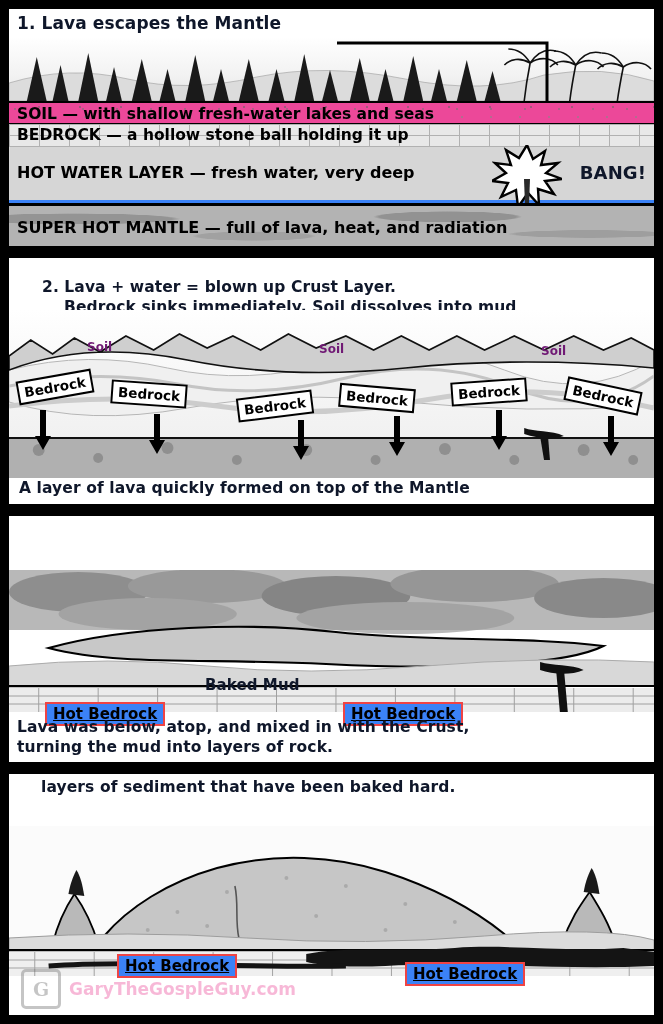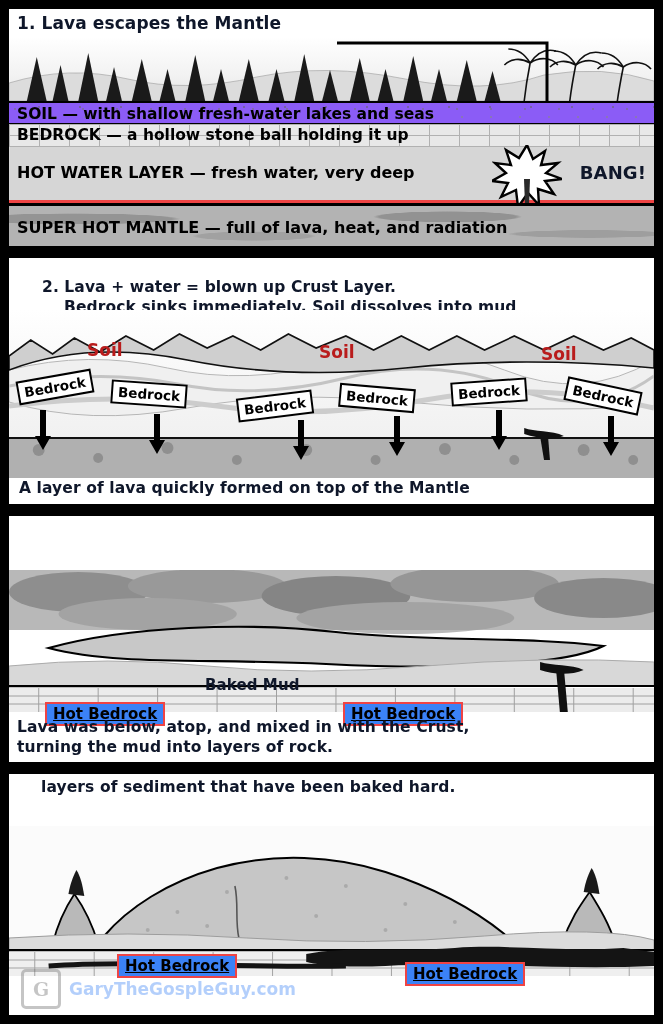--- a/index.html
+++ b/index.html
@@ -75,21 +75,21 @@
     position: absolute;
     left: 8px;
     font-size: 15.5px;
     font-weight: 600;
     color: #000;
     white-space: nowrap;
   }
 
   #soil-band {
     top: 92px; height: 23px;
-    background: #8b5cf6;
+    background: #ec4899;
     border-top: 2px solid #000;
     border-bottom: 1px solid #000;
   }
   #soil-band .tex {
     position:absolute; inset:0;
     background:
       radial-gradient(circle at 6px 6px, #777 1.1px, transparent 1.4px),
       radial-gradient(circle at 18px 14px, #888 1px, transparent 1.3px),
       radial-gradient(circle at 30px 4px, #666 0.9px, transparent 1.2px);
     background-size: 34px 20px, 29px 18px, 41px 22px;
@@ -108,21 +108,21 @@
       linear-gradient(to right, #9a9a9a 1px, transparent 1px),
       linear-gradient(to bottom, #9a9a9a 1px, transparent 1px);
     background-size: 30px 11px;
     opacity: .7;
   }
   #bedrock-band .band-label { top: 2px; }
 
   #hotwater-band {
     top: 138px; height: 56px;
     background: #d6d6d6;
-    border-bottom: 3px solid #ef4444;
+    border-bottom: 3px solid #3b82f6;
   }
   #hotwater-band .band-label { top: 16px; font-size: 16px; }
 
   #mantle-band {
     top: 194px; height: 46px;
     background: #b3b3b3;
     border-top: 3px solid #000;
   }
   #mantle-band .mtex {
     position: absolute; inset: 0;
@@ -171,23 +171,23 @@
     background: linear-gradient(#ffffff 0%, #f4f4f4 55%, #ededed 100%);
   }
   #p2-bottom-label {
     position: absolute;
     left: 10px; bottom: 5px;
     font-size: 15.5px;
     font-weight: 600;
   }
   .soil-word {
     position: absolute;
-    font-size: 17px;
-    font-weight: 600;
-    color: #b91c1c;
+    font-size: 12px;
+    font-weight: 600;
+    color: #701a75;
   }
   .bedrock-chip {
     position: absolute;
     font-size: 13.5px;
     font-weight: 600;
     color: #000;
     background: #fff;
     border: 2px solid #000;
     padding: 2px 5px;
     white-space: nowrap;
@@ -255,21 +255,21 @@
   .wm-logo {
     width: 34px; height: 34px;
     border: 3px solid #6a6a6a;
     border-radius: 5px;
     display: flex; align-items: center; justify-content: center;
     font-size: 19px; font-weight: 700; color: #6a6a6a;
     font-family: "DejaVu Serif", serif;
   }
   .wm-text {
     font-size: 17px;
-    color: #3b82f6;
+    color: #ec4899;
     font-weight: 600;
   }
 </style>
 </head>
 <body>
 
 <div class="page">
 
   <div class="panel" id="panel1">
 

